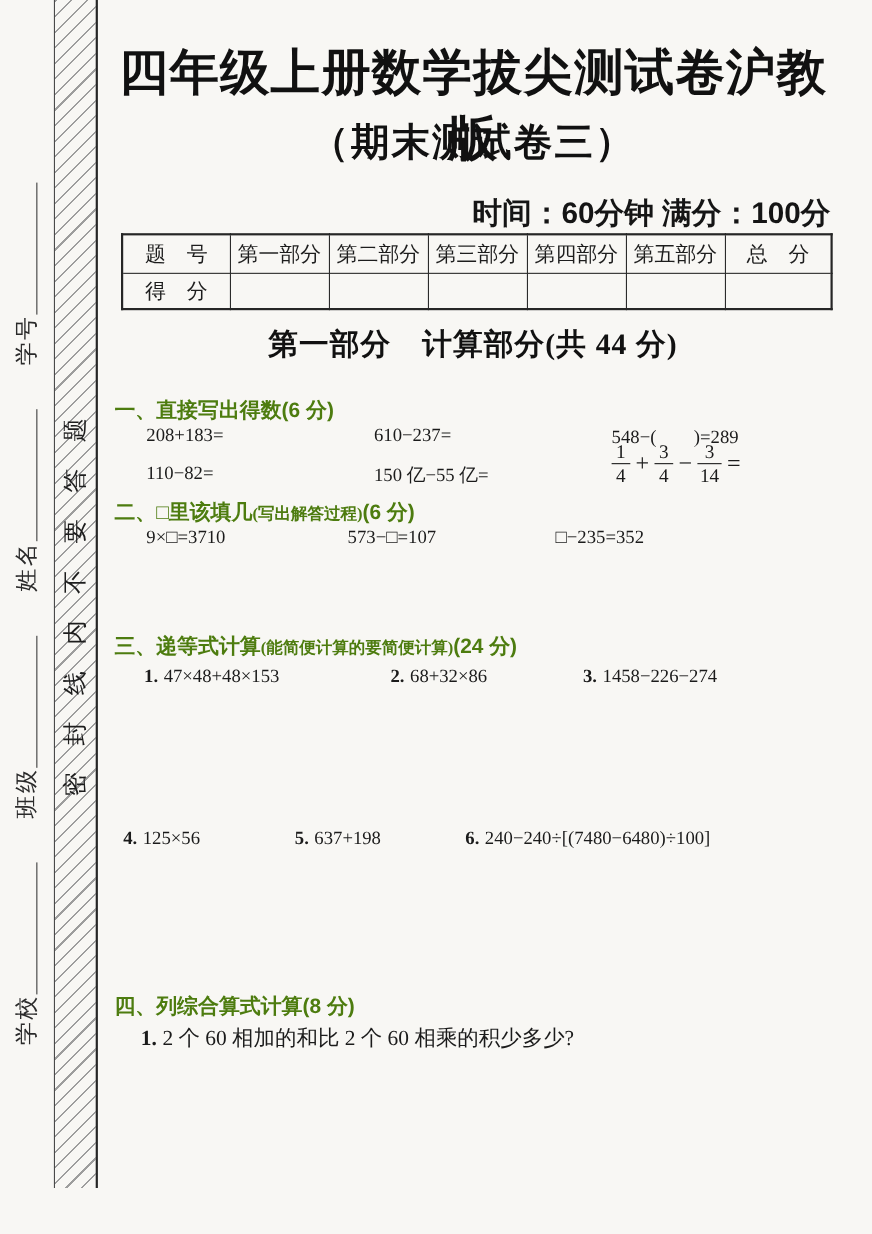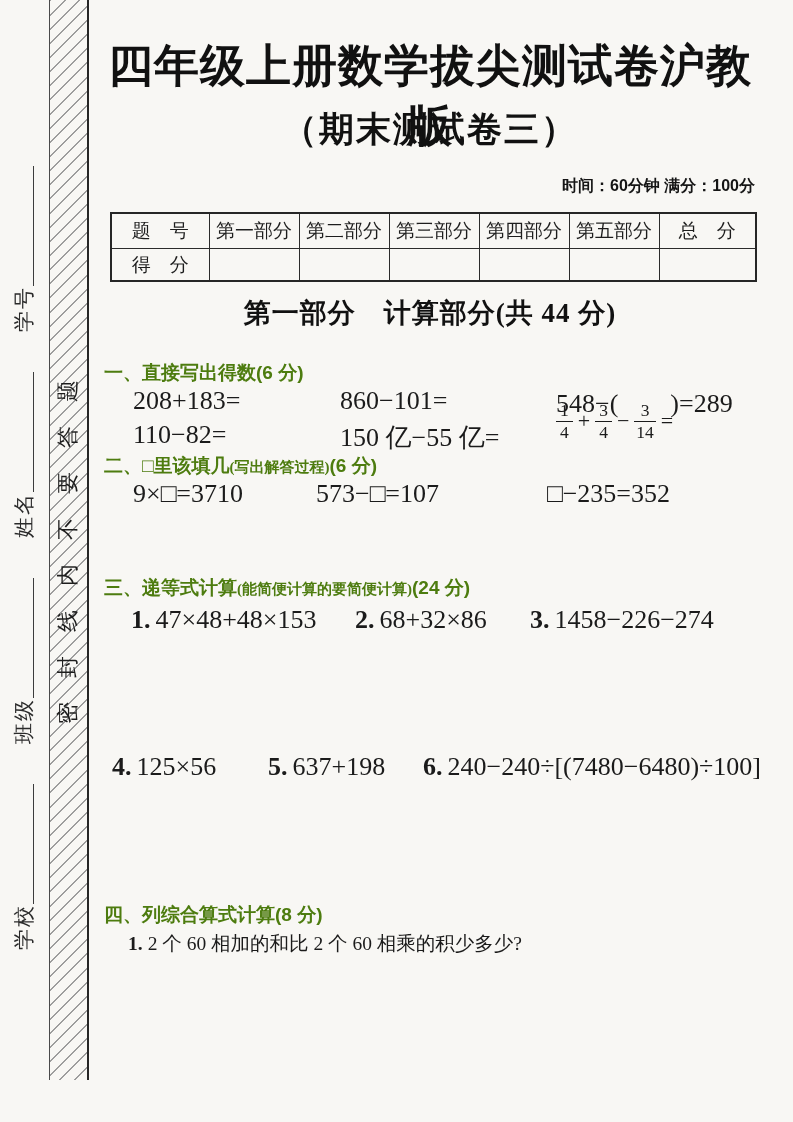--- a/index.html
+++ b/index.html
@@ -33,36 +33,36 @@
     font-family:"Liberation Serif","DejaVu Serif",serif;}
   
   .doc-title{position:absolute;left:100px;top:36px;width:660px;text-align:center;
     font-family:"Liberation Sans","DejaVu Sans",sans-serif;font-weight:900;
     font-size:45px;letter-spacing:1px;color:#111;}
   .doc-subtitle{position:absolute;left:100px;top:106px;width:660px;text-align:center;
     font-family:"Liberation Sans","DejaVu Sans",sans-serif;font-weight:800;
     font-size:35px;letter-spacing:2px;color:#111;}
   .doc-meta{position:absolute;left:100px;top:176px;width:655px;text-align:right;
     font-family:"Liberation Sans","DejaVu Sans",sans-serif;font-weight:600;
-    font-size:16px;color:#151515;}
+    font-size:27px;color:#151515;}
   
   .score-table{position:absolute;left:110px;top:212px;border-collapse:collapse;
     table-layout:fixed;width:645px;}
   .score-table td{border:1.5px solid #2b2b2b;text-align:center;vertical-align:middle;
     font-size:19px;color:#1d1d1d;padding:0;}
   .score-table{border:2.5px solid #262626;}
   .score-table tr:first-child td{height:34px;}
   .score-table tr:last-child td{height:31px;}
   
   .part-heading{position:absolute;left:100px;top:295px;width:660px;text-align:center;
     font-weight:700;font-size:27px;letter-spacing:1px;color:#111;}
   .q-title{position:absolute;font-family:"Liberation Sans","DejaVu Sans",sans-serif;
     font-weight:700;font-size:19px;color:#4d7c0f;}
   .q-title .note{font-family:"Liberation Serif","DejaVu Serif",serif;font-weight:700;font-size:15px;}
-  .expr{position:absolute;font-size:26px;white-space:nowrap;color:#1b1b1b;}
+  .expr{position:absolute;font-size:17px;white-space:nowrap;color:#1b1b1b;}
   .numbered{display:inline-flex;gap:5px;align-items:baseline;}
   .numbered .pnum{font-weight:700;}
   
   .frac-row{position:absolute;display:inline-flex;align-items:center;gap:5px;font-size:22px;}
   .frac{display:inline-block;text-align:center;font-size:17.5px;line-height:1.08;}
   .frac .num{display:block;border-bottom:1.6px solid #1b1b1b;padding:0 4px 1px;}
   .frac .den{display:block;padding:1px 2px 0;}
   .sentence{position:absolute;font-size:19.5px;color:#1b1b1b;white-space:nowrap;}
 </style>
 </head>
@@ -128,21 +128,21 @@
       <td></td>
       <td></td>
     </tr>
   </tbody>
     </table>
 
   <div class="part-heading">第一部分　计算部分(共 44 分)</div>
 
   <div class="q-title" style="left:104px;top:360px;">一、直接写出得数(6 分)</div>
   <span class="expr" style="left:133px;top:386px;">208+183=</span>
-  <span class="expr" style="left:340px;top:386px;">860−101=</span>
+  <span class="expr" style="left:340px;top:386px;">610−237=</span>
   <span class="expr" style="left:556px;top:386px;">548−(　　)=289</span>
   <span class="expr" style="left:133px;top:420px;">110−82=</span>
   <span class="expr" style="left:340px;top:420px;">150 亿−55 亿=</span>
   <span class="frac-row" style="left:556px;top:401px;">
     <span class="frac">
       <span class="num">1</span>
       <span class="den">4</span>
     </span>
     <span>+</span>
     <span class="frac">
@@ -155,21 +155,21 @@
       <span class="den">14</span>
     </span>
     <span>=</span>
   </span>
 
   <div class="q-title" style="left:104px;top:453px;">
     <span>二、□里该填几</span><span class="note">(写出解答过程)</span><span>(6 分)</span>
   </div>
   <span class="expr" style="left:133px;top:479px;">9×□=3710</span>
   <span class="expr" style="left:316px;top:479px;">573−□=107</span>
-  <span class="expr" style="left:505px;top:479px;margin-left:42px;">□−235=352</span>
+  <span class="expr" style="left:505px;top:479px;">□−235=352</span>
 
   <div class="q-title" style="left:104px;top:575px;">
     <span>三、递等式计算</span><span class="note">(能简便计算的要简便计算)</span><span>(24 分)</span>
   </div>
   <span class="expr numbered" style="left:131px;top:605px;">
     <span class="pnum">1.</span>
     <span>47×48+48×153</span>
   </span>
   <span class="expr numbered" style="left:355px;top:605px;">
     <span class="pnum">2.</span>

